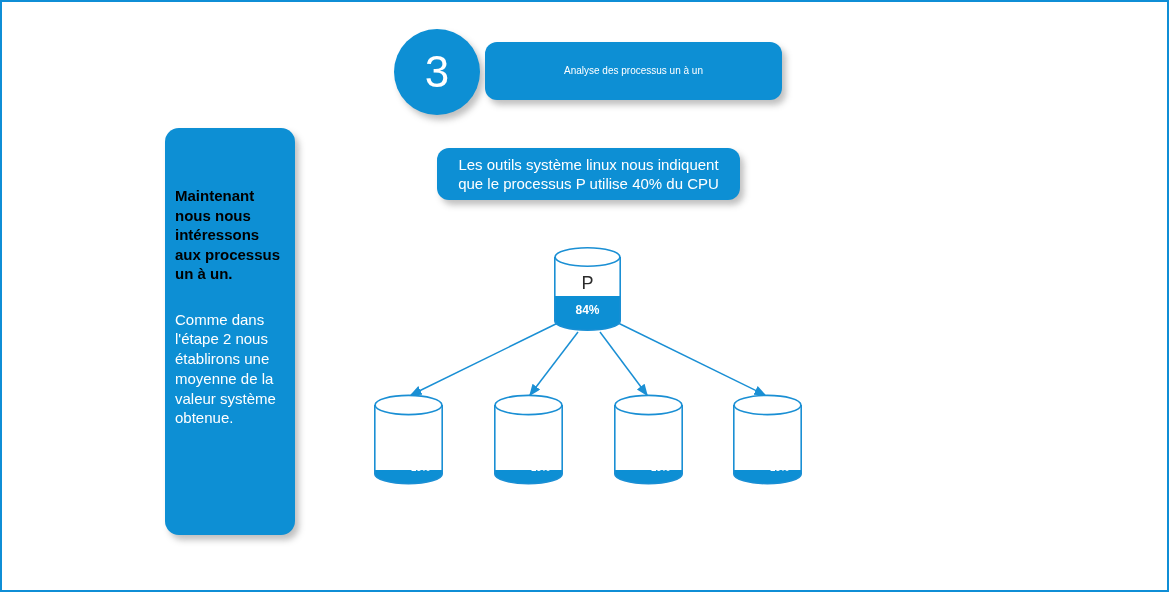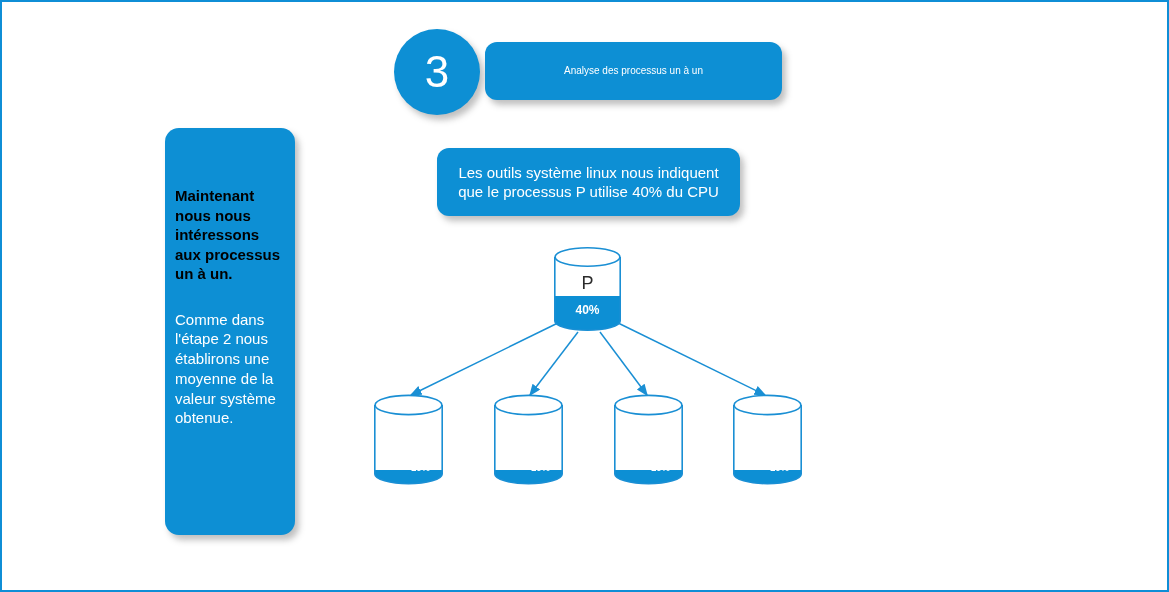--- a/index.html
+++ b/index.html
@@ -61,21 +61,21 @@
     height: 58px;
     font-size: 10px;
     padding: 0 14px;
   }
 
   
   .callout-top {
     left: 435px;
     top: 146px;
     width: 303px;
-    height: 68px;
+    height: 52px;
     font-size: 15px;
     padding: 16px 10px;
   }
 
   
   .callout-right {
     left: 855px;
     top: 386px;
     width: 260px;
     height: 101px;
@@ -206,21 +206,21 @@
 
       <path d="M0.8,10 L0.8,74 A32.4,9.2 0 0 0 66.2,74 L66.2,10 Z" fill="#ffffff" stroke="none"></path>
 
       <rect x="0" y="49" width="67" height="35" fill="#0d8fd4" clip-path="url(#clipMain)"></rect>
 
       <path d="M0.8,10 L0.8,74 A32.4,9.2 0 0 0 66.2,74 L66.2,10" fill="none" stroke="#1a8fd4" stroke-width="1.6"></path>
 
       <ellipse cx="33.5" cy="10" rx="32.4" ry="9.2" fill="#ffffff" stroke="#1a8fd4" stroke-width="1.6"></ellipse>
     </svg>
     <div class="cyl-label">P</div>
-    <div class="cyl-pct">40%</div>
+    <div class="cyl-pct">84%</div>
   </div>
 
   <div class="cyl cyl-small cyl-s1">
     <svg width="69" height="91" viewBox="0 0 69 91">
       <defs>
         <clipPath id="clipC1">
           <path d="M0.8,11 L0.8,80 A33.4,9.6 0 0 0 68.2,80 L68.2,11 Z"></path>
         </clipPath>
       </defs>
       <path d="M0.8,11 L0.8,80 A33.4,9.6 0 0 0 68.2,80 L68.2,11 Z" fill="#ffffff" stroke="none"></path>

